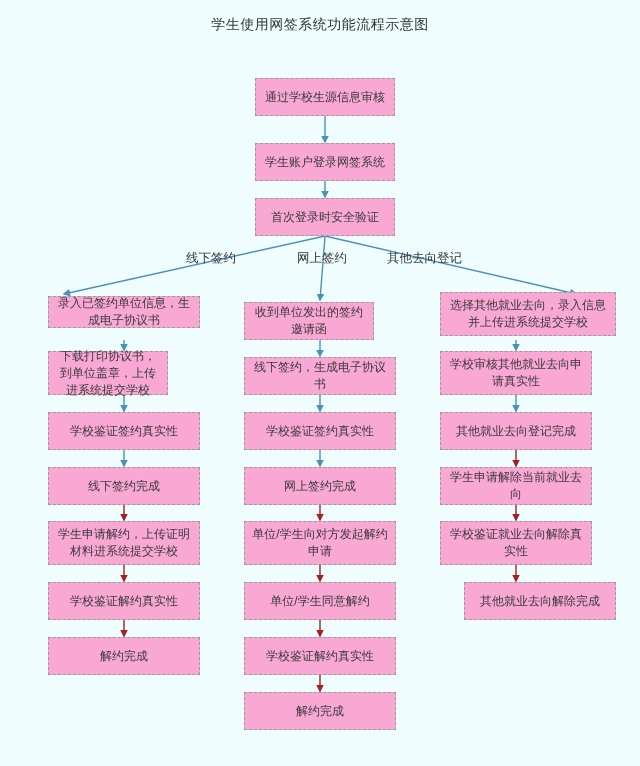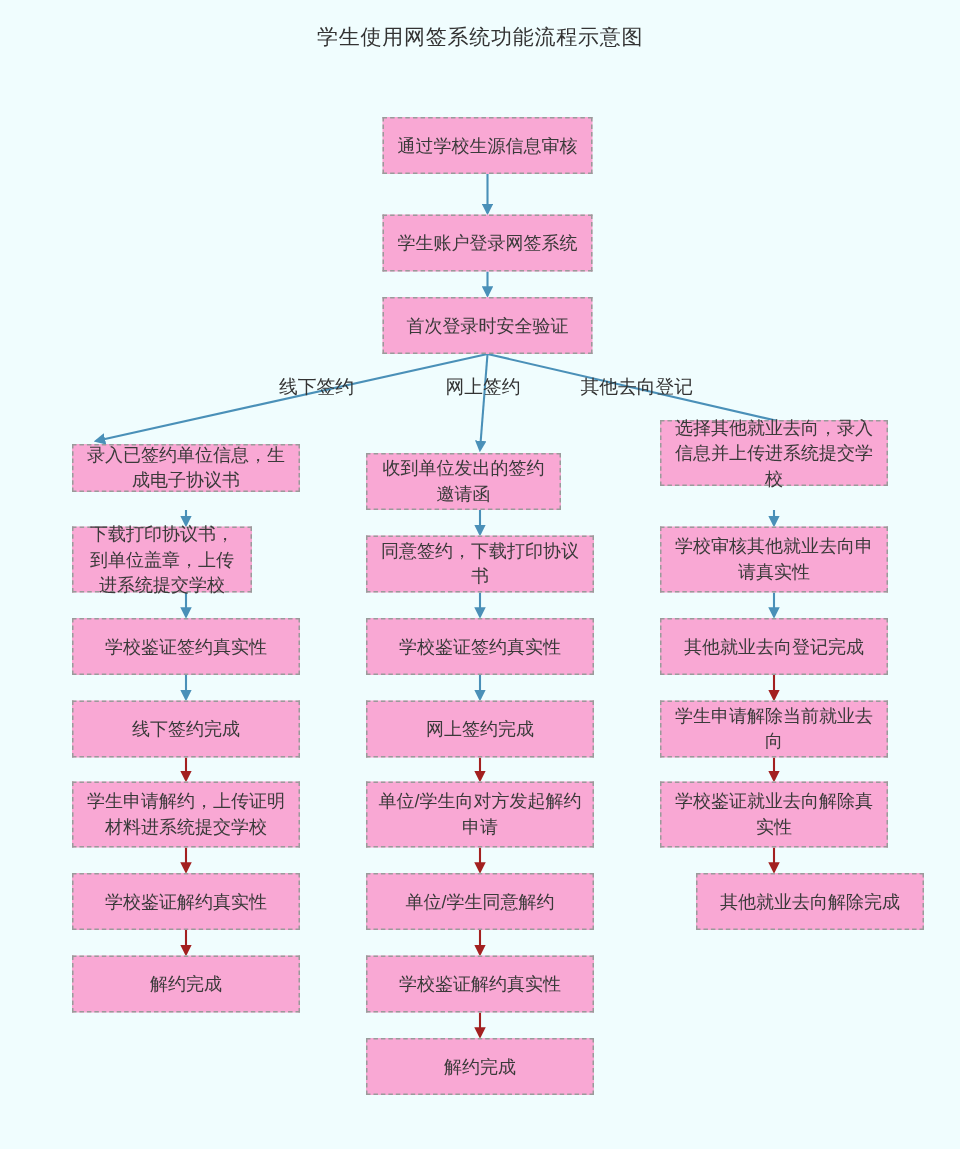--- a/index.html
+++ b/index.html
@@ -108,28 +108,28 @@
       <div class="node" style="left: 255px; top: 143px; width: 140px; height: 38px;">学生账户登录网签系统</div>
       <div class="node" style="left: 255px; top: 198px; width: 140px; height: 38px;">首次登录时安全验证</div>
       <div class="node" style="left: 48px; top: 296px; width: 152px; height: 32px;">录入已签约单位信息，生成电子协议书</div>
       <div class="node" style="left: 48px; top: 351px; width: 120px; height: 44px;">下载打印协议书，到单位盖章，上传进系统提交学校</div>
       <div class="node" style="left: 48px; top: 412px; width: 152px; height: 38px;">学校鉴证签约真实性</div>
       <div class="node" style="left: 48px; top: 467px; width: 152px; height: 38px;">线下签约完成</div>
       <div class="node" style="left: 48px; top: 521px; width: 152px; height: 44px;">学生申请解约，上传证明材料进系统提交学校</div>
       <div class="node" style="left: 48px; top: 582px; width: 152px; height: 38px;">学校鉴证解约真实性</div>
       <div class="node" style="left: 48px; top: 637px; width: 152px; height: 38px;">解约完成</div>
       <div class="node" style="left: 244px; top: 302px; width: 130px; height: 38px;">收到单位发出的签约邀请函</div>
-      <div class="node" style="left: 244px; top: 357px; width: 152px; height: 38px;">同意签约，下载打印协议书</div>
+      <div class="node" style="left: 244px; top: 357px; width: 152px; height: 38px;">线下签约，生成电子协议书</div>
       <div class="node" style="left: 244px; top: 412px; width: 152px; height: 38px;">学校鉴证签约真实性</div>
       <div class="node" style="left: 244px; top: 467px; width: 152px; height: 38px;">网上签约完成</div>
       <div class="node" style="left: 244px; top: 521px; width: 152px; height: 44px;">单位/学生向对方发起解约申请</div>
       <div class="node" style="left: 244px; top: 582px; width: 152px; height: 38px;">单位/学生同意解约</div>
       <div class="node" style="left: 244px; top: 637px; width: 152px; height: 38px;">学校鉴证解约真实性</div>
       <div class="node" style="left: 244px; top: 692px; width: 152px; height: 38px;">解约完成</div>
-      <div class="node" style="left: 440px; top: 280px; width: 152px; height: 44px;">选择其他就业去向，录入信息并上传进系统提交学校</div>
+      <div class="node" style="left: 440px; top: 292px; width: 176px; height: 44px;">选择其他就业去向，录入信息并上传进系统提交学校</div>
       <div class="node" style="left: 440px; top: 351px; width: 152px; height: 44px;">学校审核其他就业去向申请真实性</div>
       <div class="node" style="left: 440px; top: 412px; width: 152px; height: 38px;">其他就业去向登记完成</div>
       <div class="node" style="left: 440px; top: 467px; width: 152px; height: 38px;">学生申请解除当前就业去向</div>
       <div class="node" style="left: 440px; top: 521px; width: 152px; height: 44px;">学校鉴证就业去向解除真实性</div>
       <div class="node" style="left: 440px; top: 582px; width: 152px; height: 38px; margin-left: 24px;">其他就业去向解除完成</div>
     </div>
   <div id="labels-layer">
       <div class="branch-label" style="left: 186px; top: 250px;">线下签约</div>
       <div class="branch-label" style="left: 297px; top: 250px;">网上签约</div>
       <div class="branch-label" style="left: 387px; top: 250px;">其他去向登记</div>

